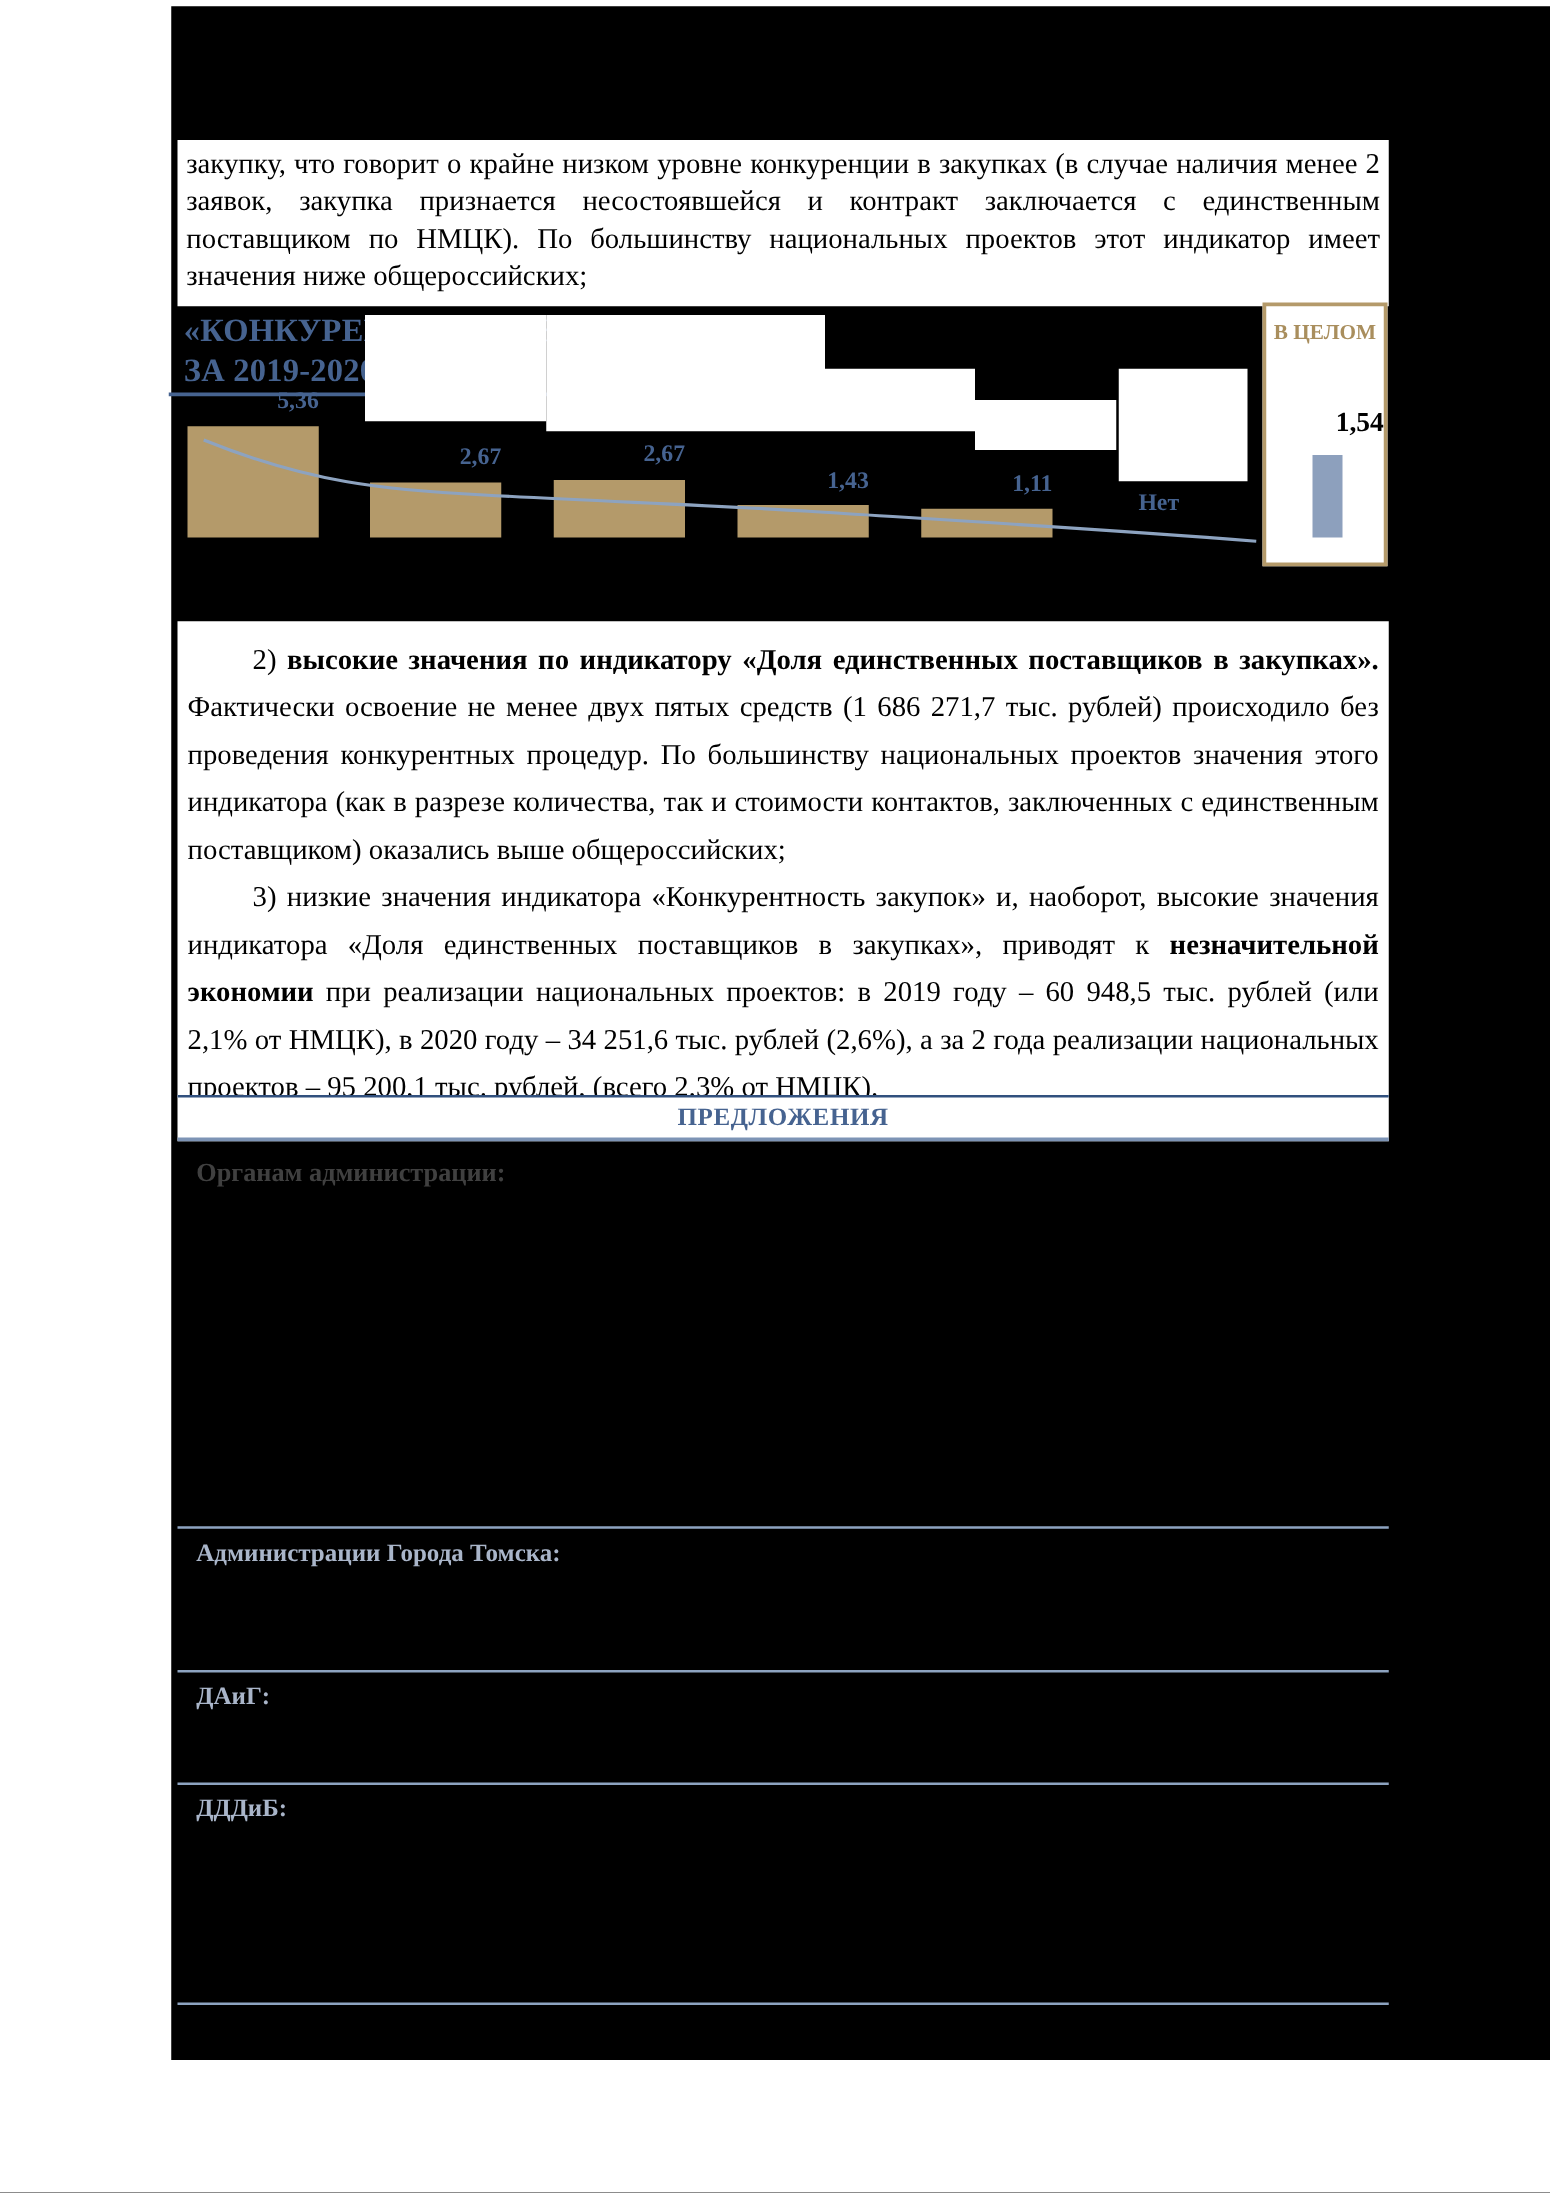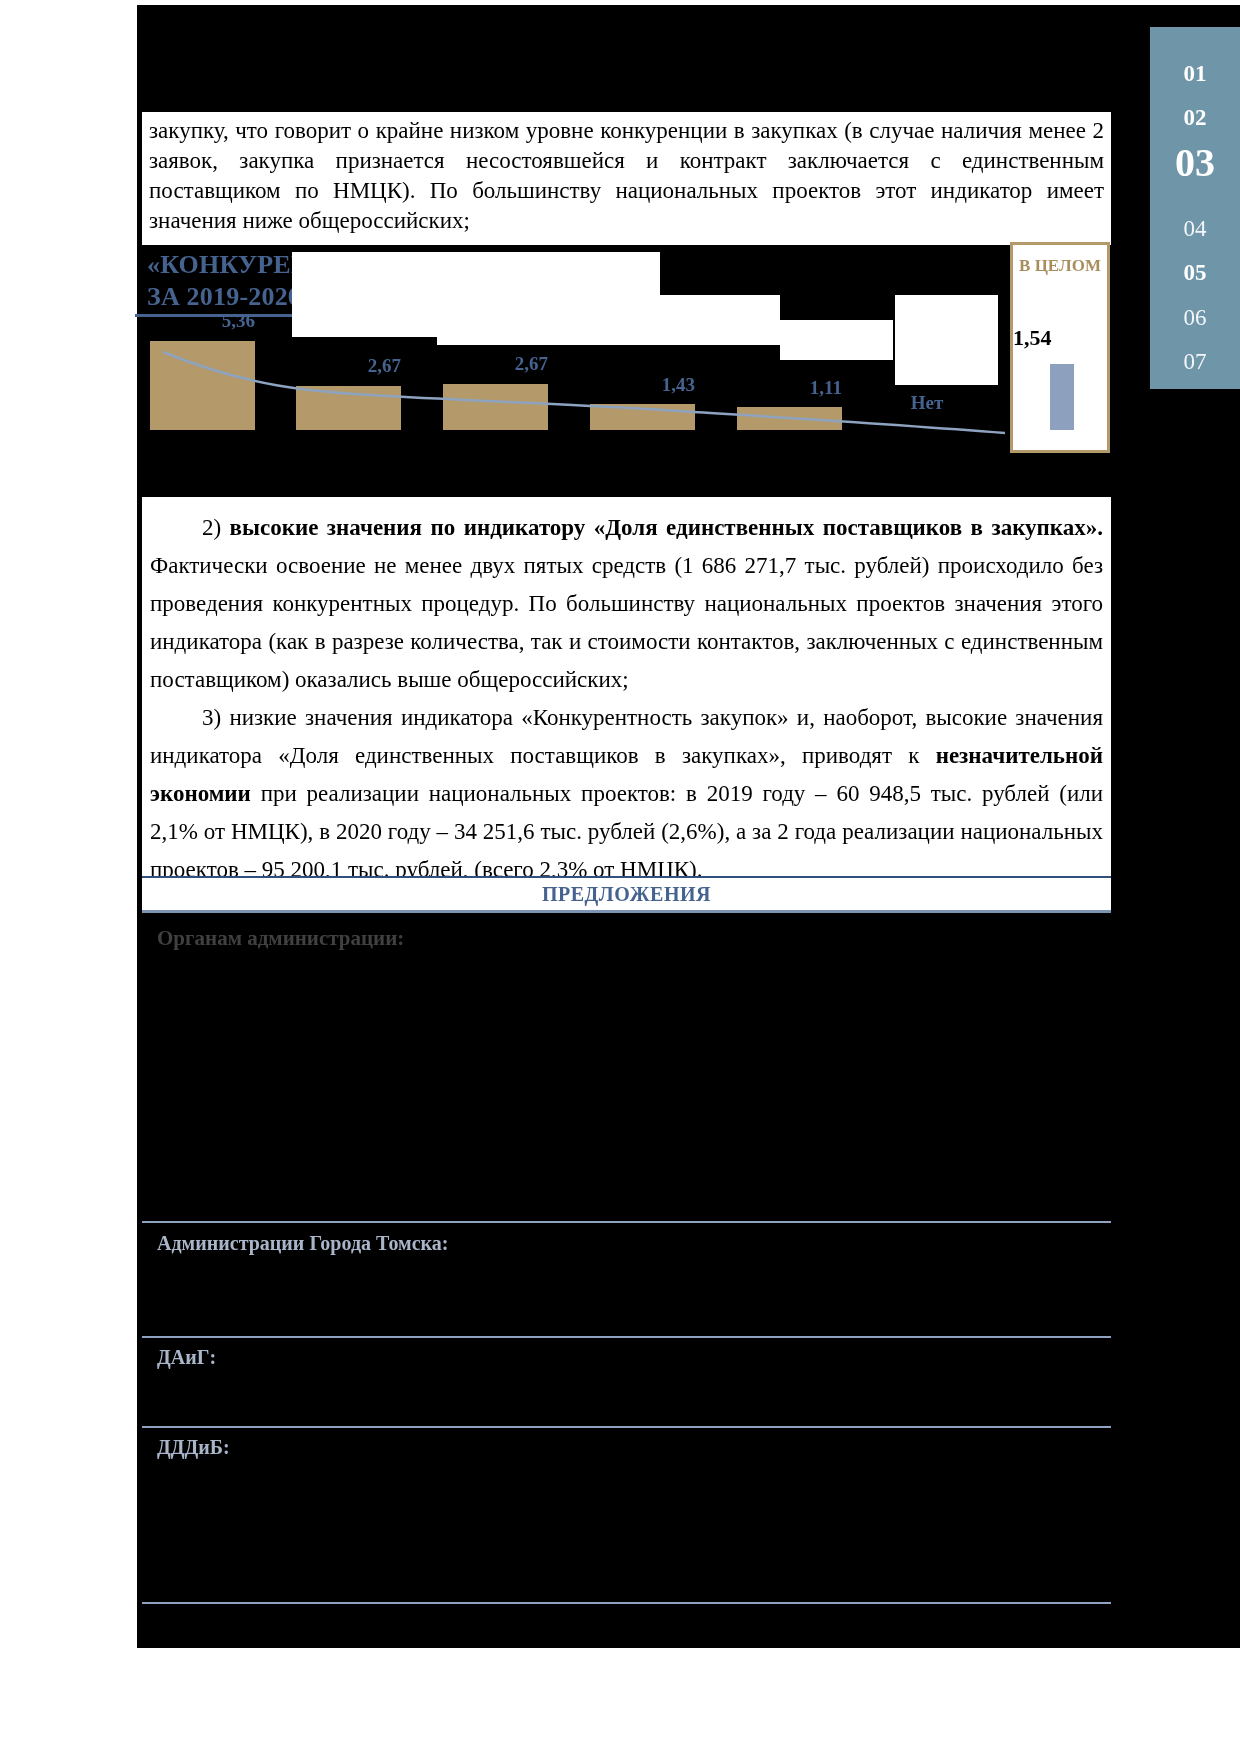--- a/index.html
+++ b/index.html
@@ -40,21 +40,21 @@
   .b5{left:737px;top:407px;width:105px;height:23px;}
   .bval{width:105px;text-align:right;color:#466390;font-weight:bold;font-size:19px;}
   .v1{left:150px;top:310px;} .v2{left:296px;top:355px;} .v3{left:443px;top:353px;}
   .v4{left:590px;top:374px;} .v5{left:737px;top:377px;}
   .no-data{left:887px;top:392px;width:80px;text-align:center;color:#466390;font-weight:bold;font-size:19px;}
   .trend{left:137px;top:240px;}
   .overall-box{left:1010px;top:242px;width:100px;height:211px;background:#fff;
     border:3px solid #b49a6a;box-sizing:border-box;}
   .overall-title{padding-top:10px;text-align:center;font-size:17px;line-height:21px;
     font-weight:bold;color:#a98e5d;}
-  .overall-value{position:absolute;top:80px;left:0;width:100%;text-align:left;
+  .overall-value{position:absolute;top:80px;left:0;width:100%;text-align:right;
     font-size:22px;font-weight:bold;color:#000;}
   .overall-bar{position:absolute;left:37px;top:119px;width:24px;height:66px;background:#8da0bd;}
   
   .body-box{left:142px;top:497px;width:969px;height:381px;background:#fff;
     box-sizing:border-box;padding:12px 8px 0;overflow:hidden;}
   .para{margin:0;font-size:23px;line-height:38px;text-align:justify;text-indent:52px;}
   
   .prop-band{left:142px;top:876px;width:969px;background:#fff;
     border-top:2px solid #31507e;border-bottom:3px solid #7d94b5;
     text-align:center;font-size:20px;line-height:32px;font-weight:bold;
@@ -120,23 +120,14 @@
   <div class="abs sec-label sec-org">Органам администрации:</div>
   <div class="abs divider d1"></div>
   <div class="abs sec-label sec-amt">Администрации Города Томска:</div>
   <div class="abs divider d2"></div>
   <div class="abs sec-label sec-daig">ДАиГ:</div>
   <div class="abs divider d3"></div>
   <div class="abs sec-label sec-dddib">ДДДиБ:</div>
   <div class="abs divider d4"></div>
 
 
-  <div class="abs sidebar">
-    <div class="sb sb1">01</div>
-    <div class="sb sb2">02</div>
-    <div class="sb sb3">03</div>
-    <div class="sb sb4 reg">04</div>
-    <div class="sb sb5">05</div>
-    <div class="sb sb6 reg">06</div>
-    <div class="sb sb7 reg">07</div>
-  </div>
 
 </div>
 
 </body></html>

